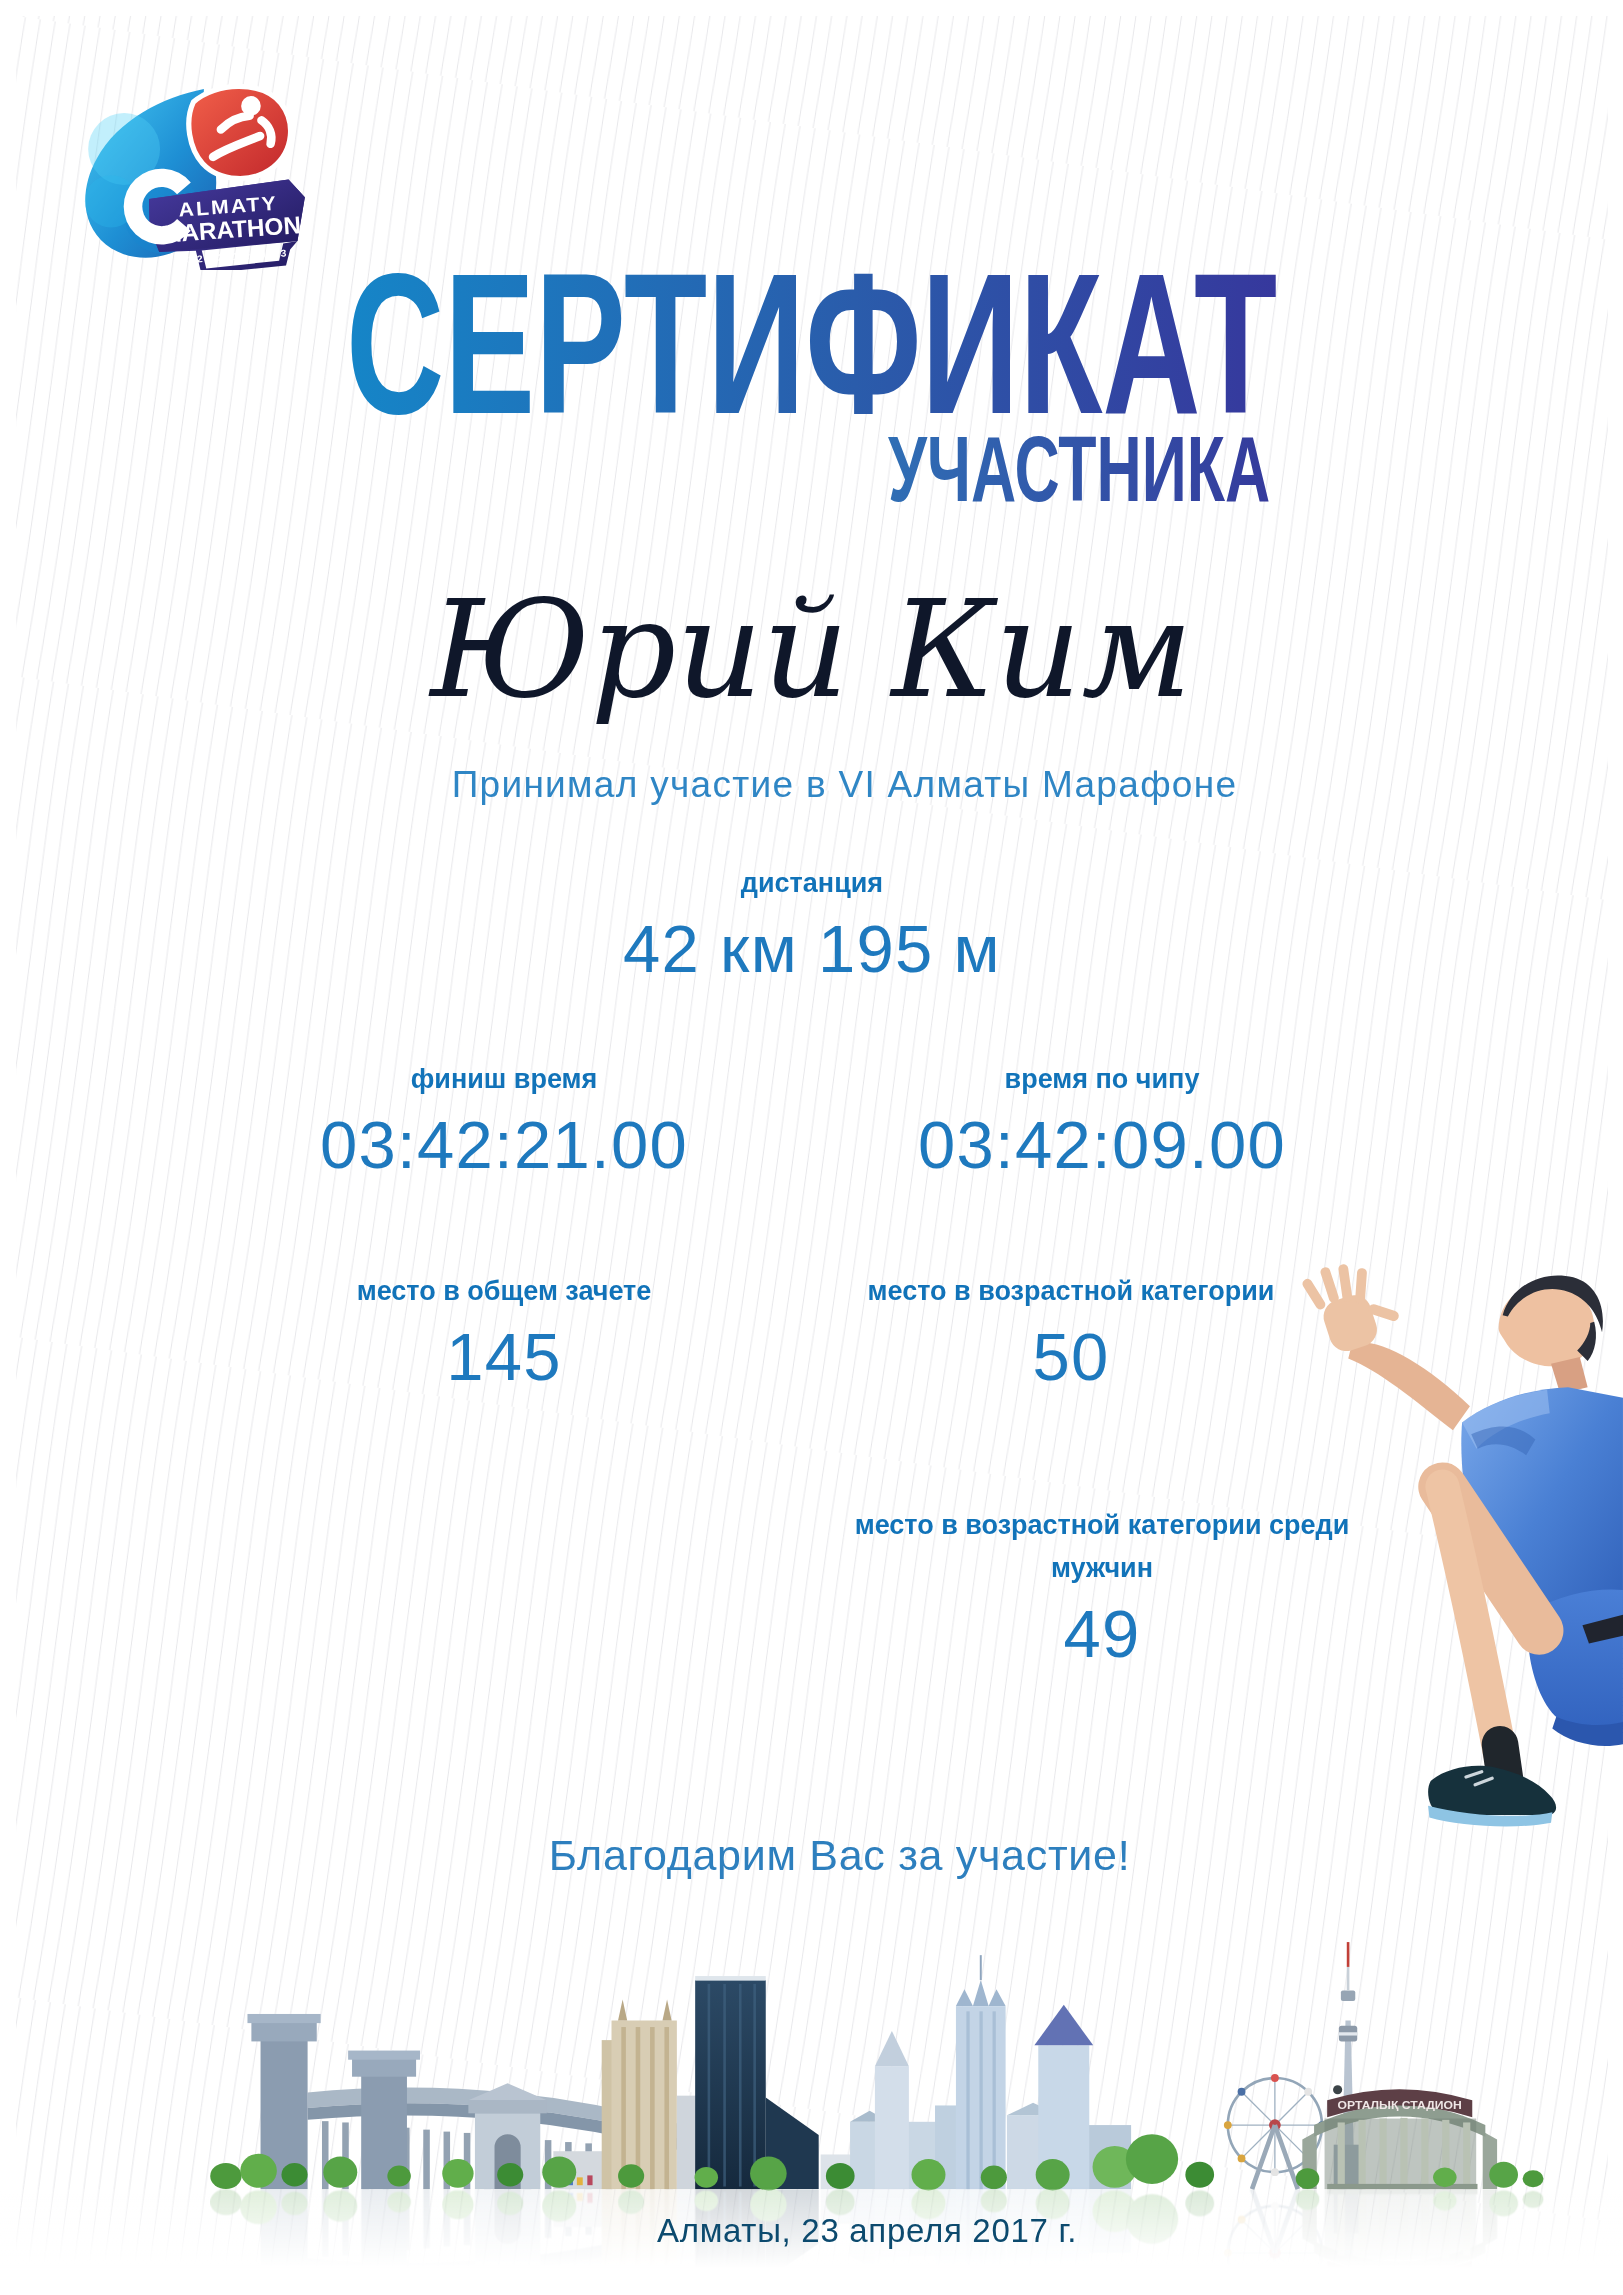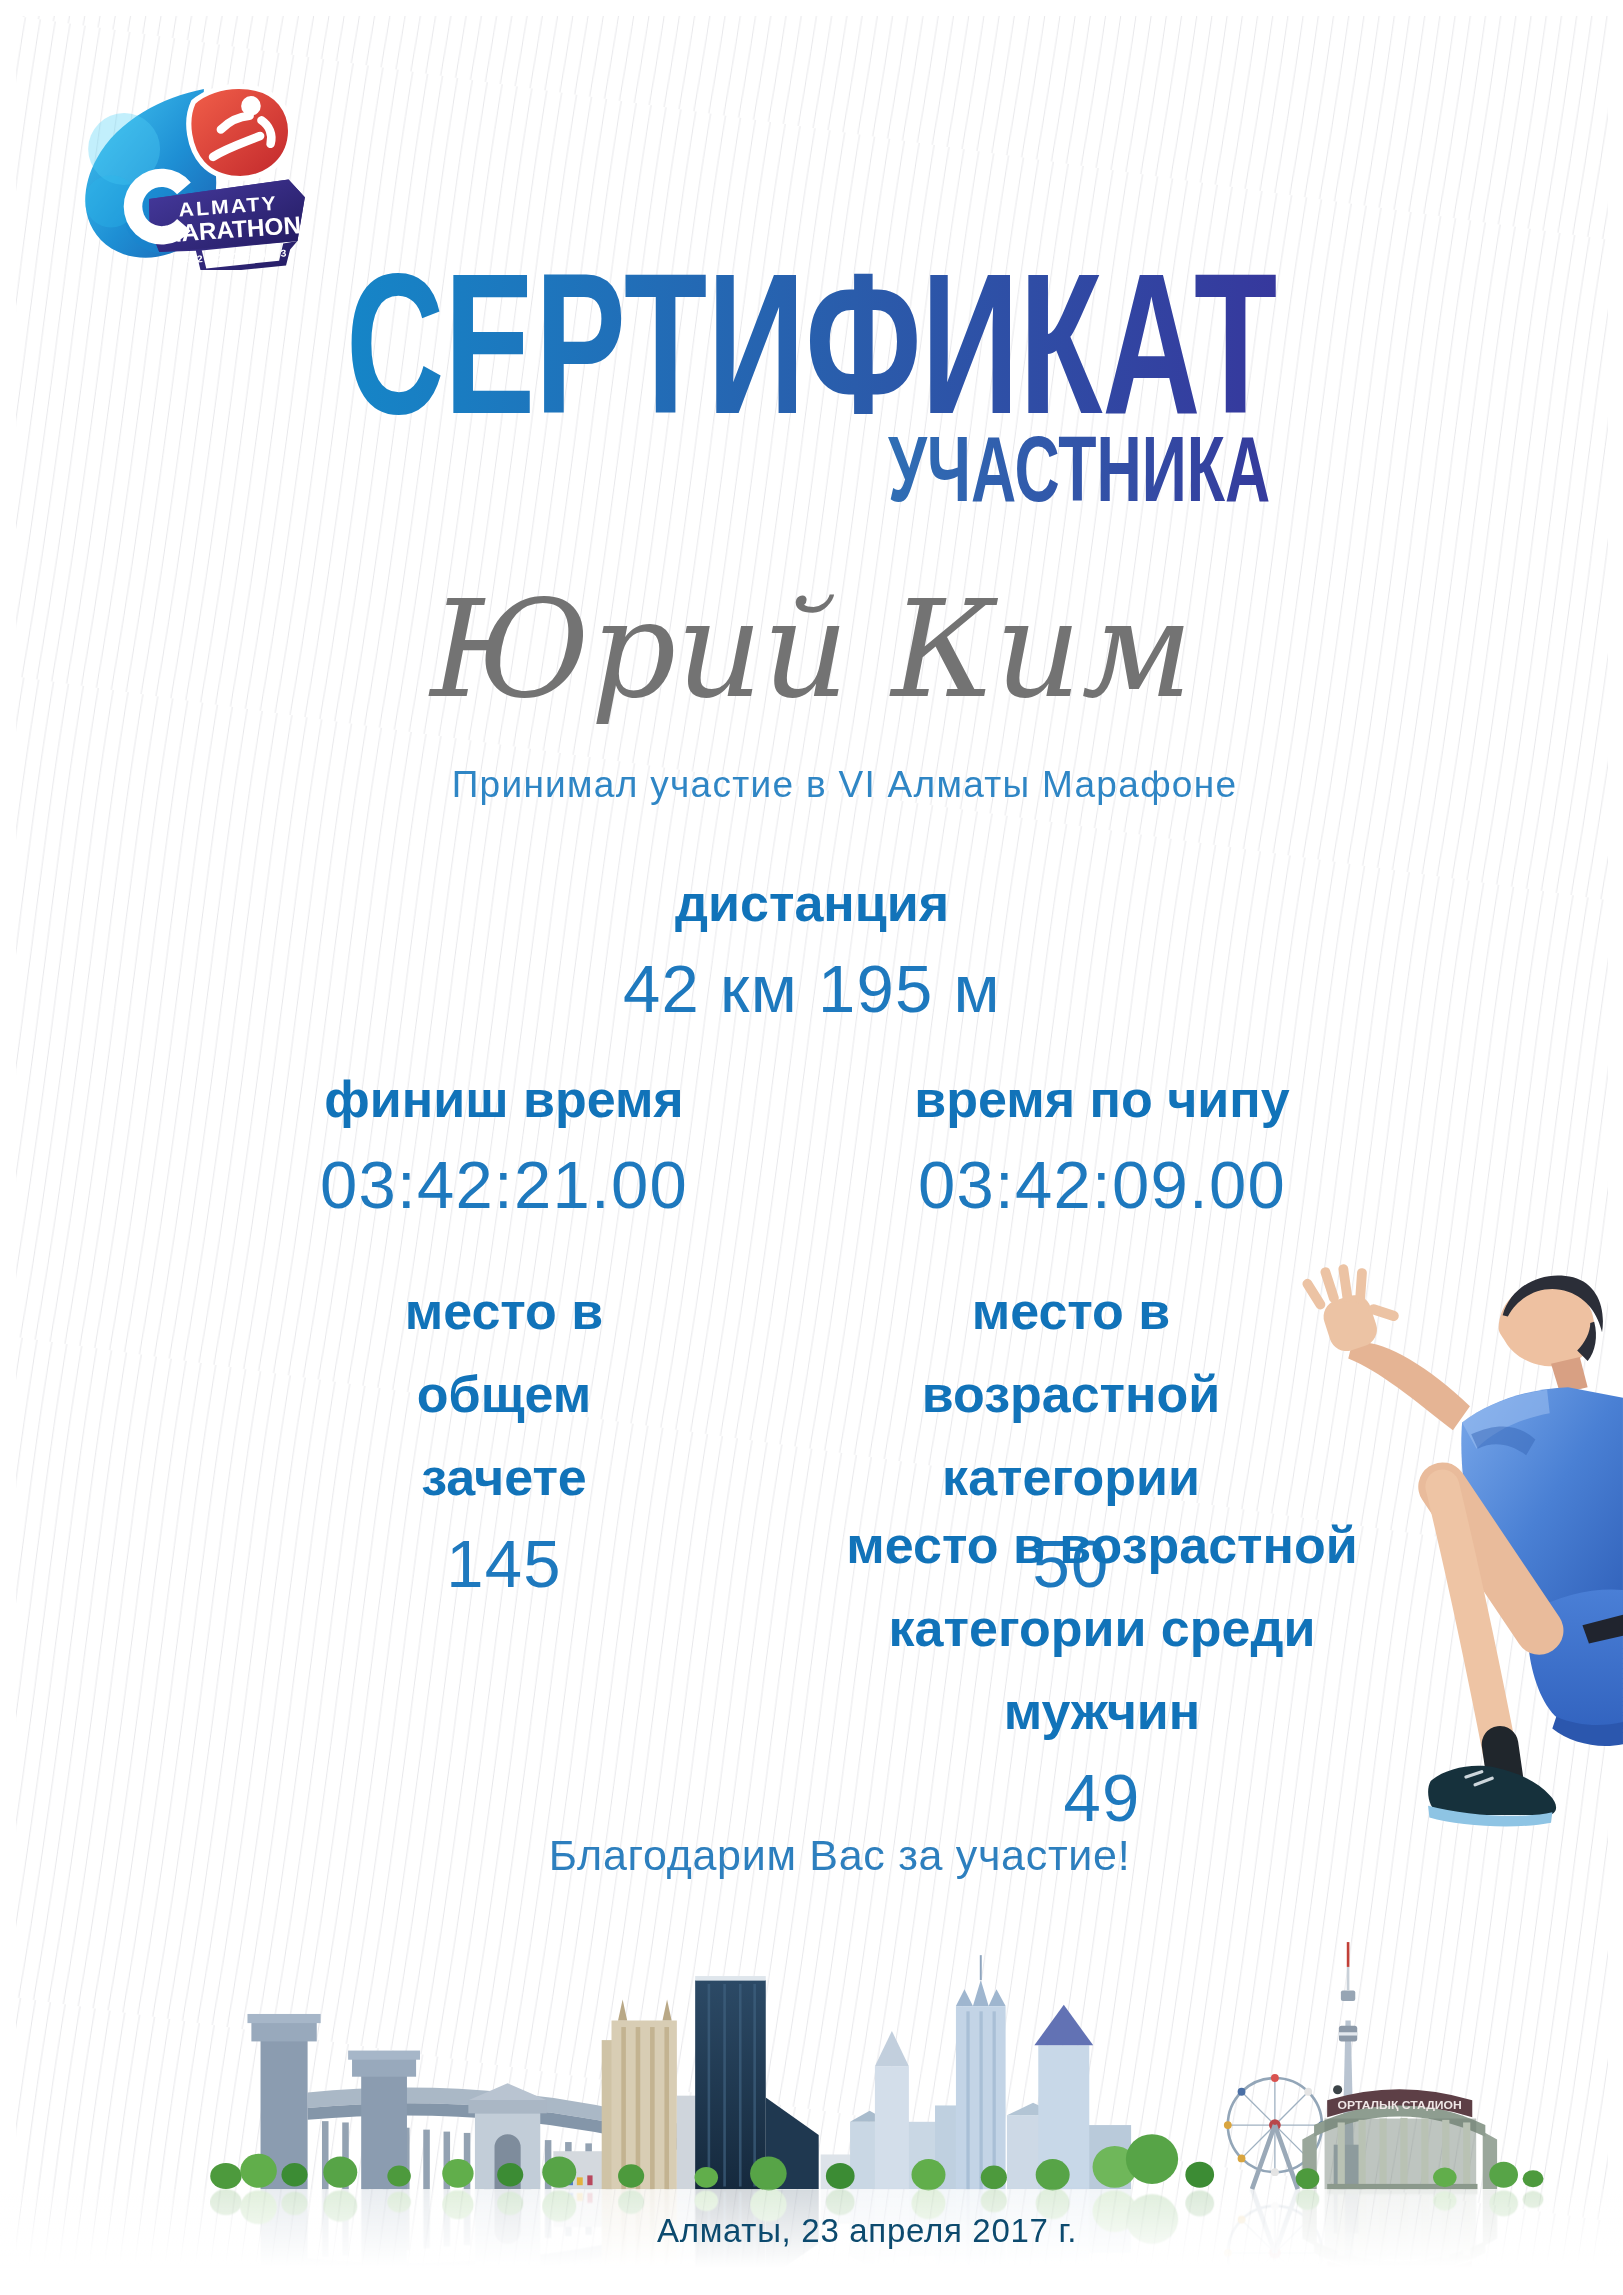--- a/index.html
+++ b/index.html
@@ -4,25 +4,25 @@
 <style>
   html,body{margin:0;padding:0;background:#ffffff;}
   .page{position:relative;width:1623px;height:2295px;overflow:hidden;background:#ffffff;
         font-family:"Liberation Sans", sans-serif;}
   svg{display:block;}
   .bg{position:absolute;left:15.7px;top:15.7px;width:1592px;height:2280px;z-index:0;}
   .logo{position:absolute;left:65px;top:51px;width:249px;height:219px;z-index:3;}
   .title-svg{position:absolute;left:0;top:258px;width:1623px;height:281px;z-index:3;}
   .name{position:absolute;left:0;top:570px;width:1623px;text-align:center;z-index:3;
         font-family:"DejaVu Serif", serif;font-style:italic;font-size:134px;line-height:1.2;
-        color:#737373;}
+        color:#0f172a;}
   .event-line{position:absolute;left:0;top:764px;width:1623px;text-align:center;z-index:3;
         font-size:37px;letter-spacing:1.3px;color:#2f86c5;font-weight:400;margin-left:33px;}
   .stat{position:absolute;z-index:3;text-align:center;}
-  .stat .label{font-size:52px;font-weight:700;color:#1173b9;line-height:1.6;}
+  .stat .label{font-size:27px;font-weight:700;color:#1173b9;line-height:1.6;}
   .stat .label span{display:inline-block;}
   .stat .value{font-size:67px;font-weight:400;color:#1e79be;letter-spacing:1.3px;margin-top:5px;}
   #stat-distance{left:485px;top:862px;width:654px;}
   #stat-finish{left:177px;top:1058px;width:654px;}
   #stat-chip{left:775px;top:1058px;width:654px;}
   #stat-overall{left:177px;top:1270px;width:654px;}
   #stat-agecat{left:744px;top:1270px;width:654px;}
   #stat-gender{left:177px;top:1504px;width:654px;}
   #stat-agegender{left:775px;top:1504px;width:654px;}
   .w1{max-width:353px;} .w2{max-width:445px;} .w3{max-width:281px;} .w4{max-width:530px;}

